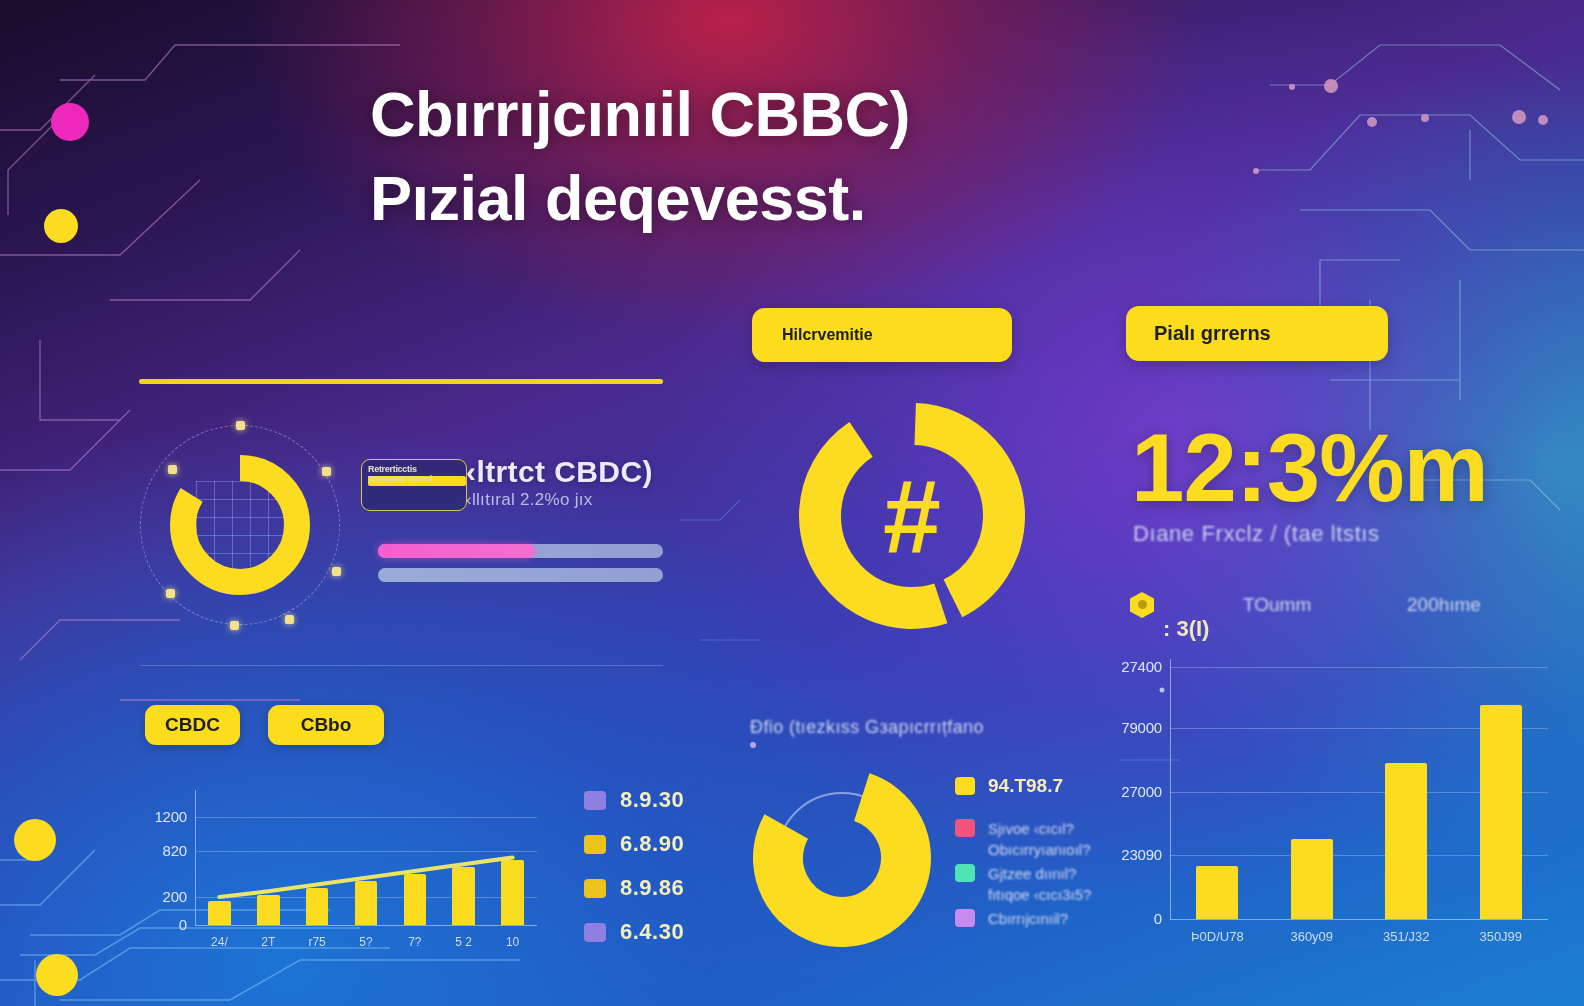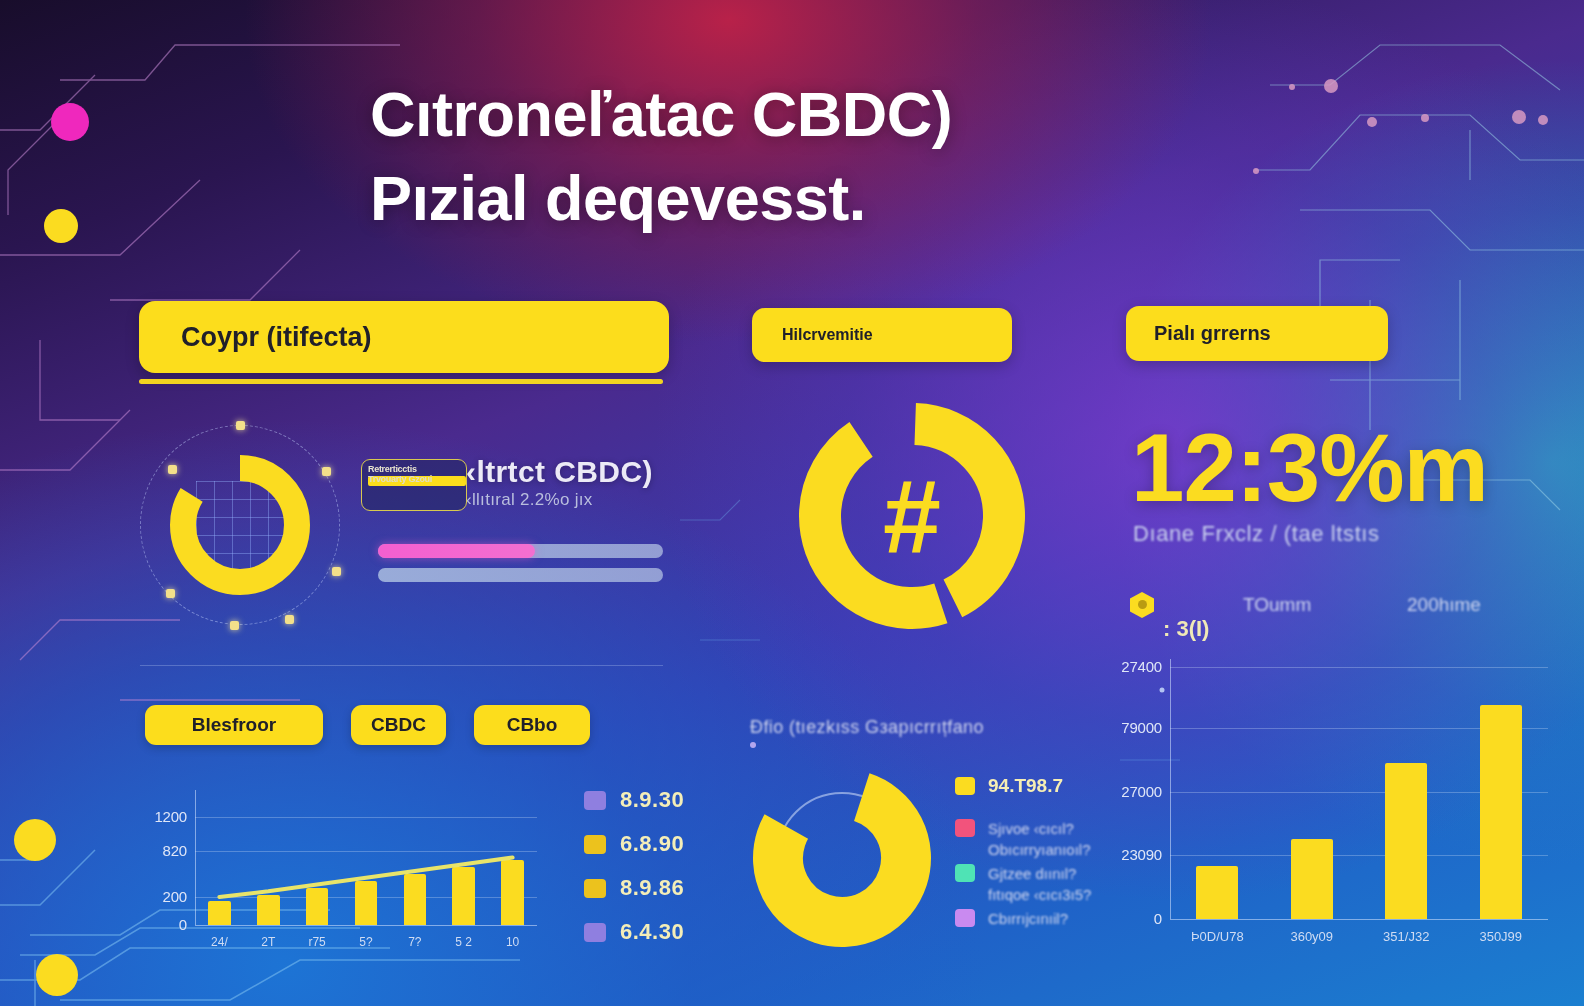--- a/index.html
+++ b/index.html
@@ -178,25 +178,24 @@
     </g>
     <circle cx="70" cy="122" r="19" fill="#ef28bd"></circle>
     <circle cx="61" cy="226" r="17" fill="#fbdc20"></circle>
     <circle cx="35" cy="840" r="21" fill="#fbdc20"></circle>
     <circle cx="57" cy="975" r="21" fill="#fbdc20"></circle>
     <circle cx="1162" cy="690" r="2.5" fill="#cfe4ff" opacity=".8"></circle>
     <circle cx="753" cy="745" r="3" fill="#e2c4ff" opacity=".75"></circle>
   </svg>
 
   <div class="headline">
-    <span>Cıtroneľatac CBDC)</span>
+    <span>Cbırrıjcınıil CBBC)</span>
     <span class="l2">Pızial deqevesst.</span>
   </div>
 
-  <div class="pill" id="pill-main">Coypr (itifecta)</div>
   <div id="pill-main-underline"></div>
   <div class="pill" id="pill-mid">Hilcrvemitie</div>
   <div class="pill" id="pill-right">Pialı grrerns</div>
 
   <div class="ringwrap">
     <div class="orbit"></div>
     <div class="node" style="left:96px;top:-4px"></div>
     <div class="node" style="left:182px;top:42px"></div>
     <div class="node" style="left:192px;top:142px"></div>
     <div class="node" style="left:145px;top:190px"></div>
@@ -218,21 +217,20 @@
   <div class="kpiLabel">‹ltrtct CBDC)</div>
   <div class="kpiSub">‹llıtıral 2.2%o jıx</div>
 
   <div class="track" id="track1"></div>
   <div id="fill1"></div>
   <div class="track" id="track2"></div>
 
   <div class="divider" style="left:140px;top:665px;width:523px"></div>
 
   <div class="tabs">
-    <div class="tab" id="tab0">Blesfroor</div>
     <div class="tab" id="tab1">CBDC</div>
     <div class="tab" id="tab2">CBbo</div>
   </div>
 
   <div id="chart-left" style="position:absolute;left:145px;top:780px;width:400px;height:185px;">
       <div class="axisLbl" style="left: 0px; top: 136px; width: 42px; text-align: right;">0</div>
       <div class="axisLbl" style="left: 0px; top: 107.65px; width: 42px; text-align: right;">200</div>
       <div class="gline" style="left: 50px; width: 342px; top: 116.65px;"></div>
       <div class="axisLbl" style="left: 0px; top: 61.75px; width: 42px; text-align: right;">820</div>
       <div class="gline" style="left: 50px; width: 342px; top: 70.75px;"></div>

